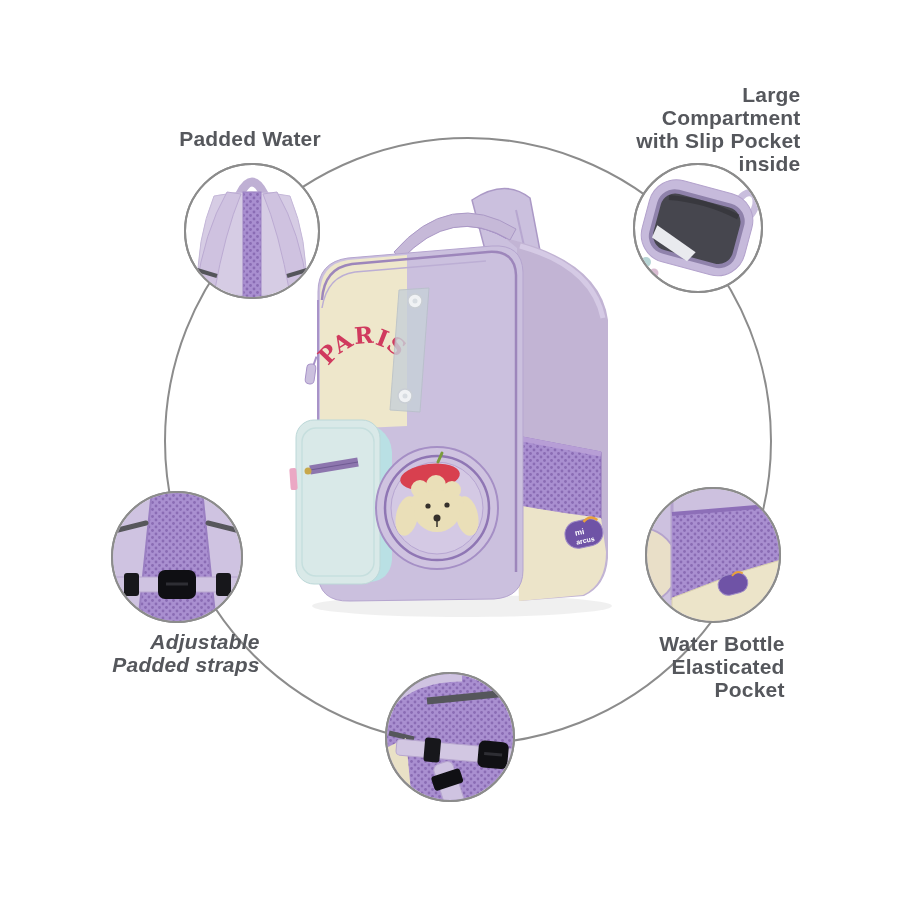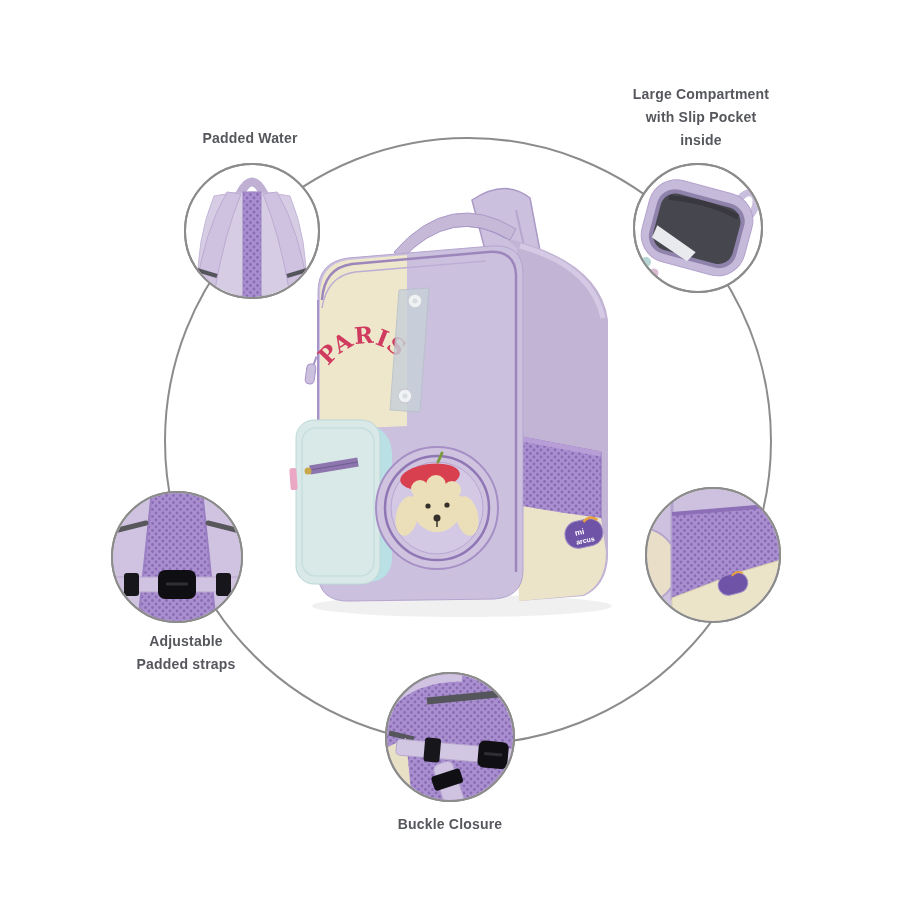--- a/index.html
+++ b/index.html
@@ -1,20 +1,20 @@
 <!DOCTYPE html>
 <html><head>
 <meta charset="utf-8">
 <style>
   html,body{margin:0;padding:0;background:#ffffff;}
   .stage{position:relative;width:900px;height:900px;background:#ffffff;overflow:hidden;
          font-family:"Liberation Sans", sans-serif;}
   .stage svg{position:absolute;left:0;top:0;}
-  .feature-label{position:absolute;transform:translateX(-50%);text-align:center;
-    white-space:pre-line;font-weight:bold;font-size:14px;line-height:23px;
+  .feature-label{position:absolute;transform:translateX(-50%);text-align:right;
+    white-space:pre-line;font-weight:bold;font-size:21px;line-height:23px;
     color:#55575c;letter-spacing:.2px;}
 </style>
 </head>
 <body>
 
 <div class="stage">
 
 <svg width="900" height="900" viewBox="0 0 900 900">
   <defs>
     <pattern id="meshdots" width="7" height="7" patternUnits="userSpaceOnUse">
@@ -206,16 +206,18 @@
       </g>
     </g>
     <circle cx="450" cy="737" r="64" fill="none" stroke="#8c8c8c" stroke-width="2"></circle>
   </g>
 </svg>
 
   <div class="feature-label" style="left:250px;top:127px;">Padded Water</div>
   <div class="feature-label" style="left:701px;top:83px;">Large Compartment
 with Slip Pocket
 inside</div>
-  <div class="feature-label" style="left:186px;top:630px;">Adjustable
+  <div class="feature-label" style="left:186px;top:630px;font-style:italic;">Adjustable
 Padded straps</div>
-  <div class="feature-label" style="left:450px;top:813px;">Buckle Closure</div>
+  <div class="feature-label" style="left:722px;top:632px;">Water Bottle
+Elasticated
+Pocket</div>
 </div>
 
 </body></html>

